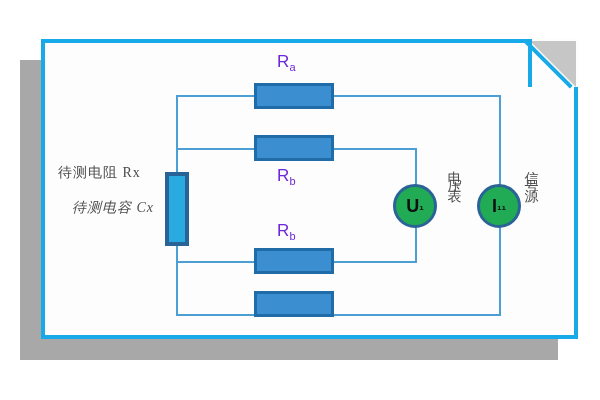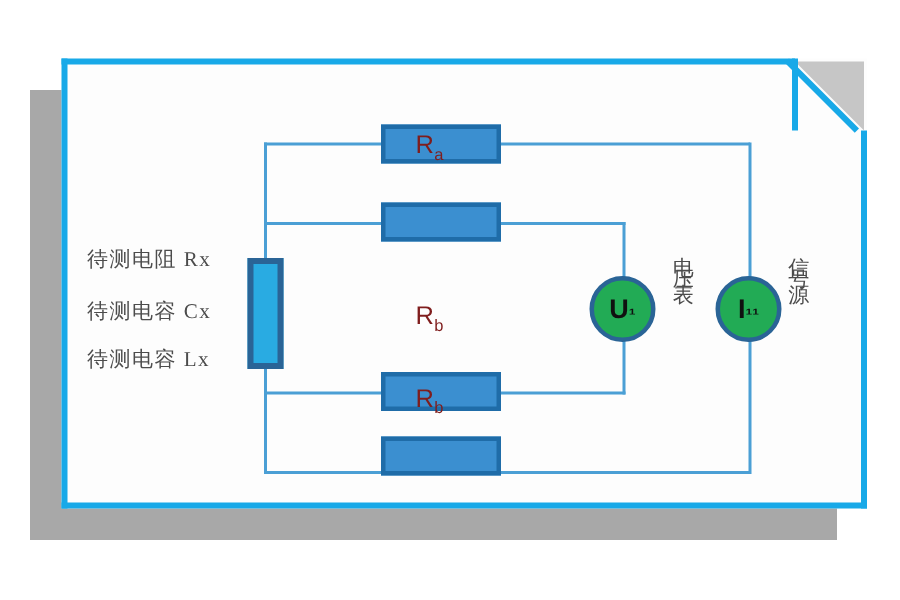--- a/index.html
+++ b/index.html
@@ -96,24 +96,23 @@
   .resistor {
     position: absolute;
     background: #3b8fd0;
     border: 3px solid #1f6ca8;
     box-sizing: border-box;
   }
   .res-label {
     position: absolute;
     font-family: "Liberation Sans", "DejaVu Sans", sans-serif;
     font-size: 17px;
-    color: #7f1d1d;
+    color: #6d28d9;
     white-space: nowrap;
     letter-spacing: 0.3px;
-    margin-top: 35px;
   }
   .res-label sub {
     font-size: 11px;
   }
 
   
   .varbox {
     position: absolute;
     background: #29abe2;
     border: 4px solid #2a6496;
@@ -216,20 +215,19 @@
     <div class="meter" style="left:393px; top:184px; width:44px; height:44px;">
       <span>U</span>
         <sub>₁</sub>
     </div>
     <div class="meter" style="left:477px; top:184px; width:44px; height:44px;">
       <span>I</span>
         <sub>₁₁</sub>
     </div>
 
     <div class="left-label" style="left:58px; top:164px;">待测电阻 Rx</div>
-    <div class="left-label" style="left:58px; top:199px;">待测电容 Cx</div>
-    <div class="left-label" style="left:58px; top:231px;">待测电容 Lx</div>
+    <div class="left-label" style="left:72px; top:199px;font-style:italic;">待测电容 Cx</div>
 
     <div class="vert-label" style="left:447px; top:160px;">电压表</div>
     <div class="vert-label" style="left:524px; top:160px;">信号源</div>
 
   </div>
 </div>
 
 </body></html>

